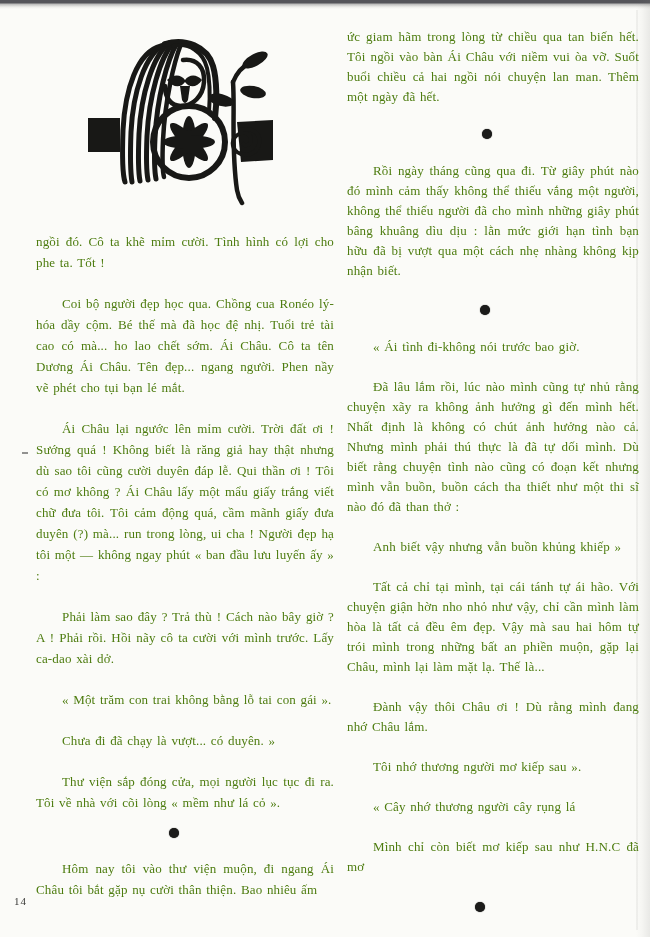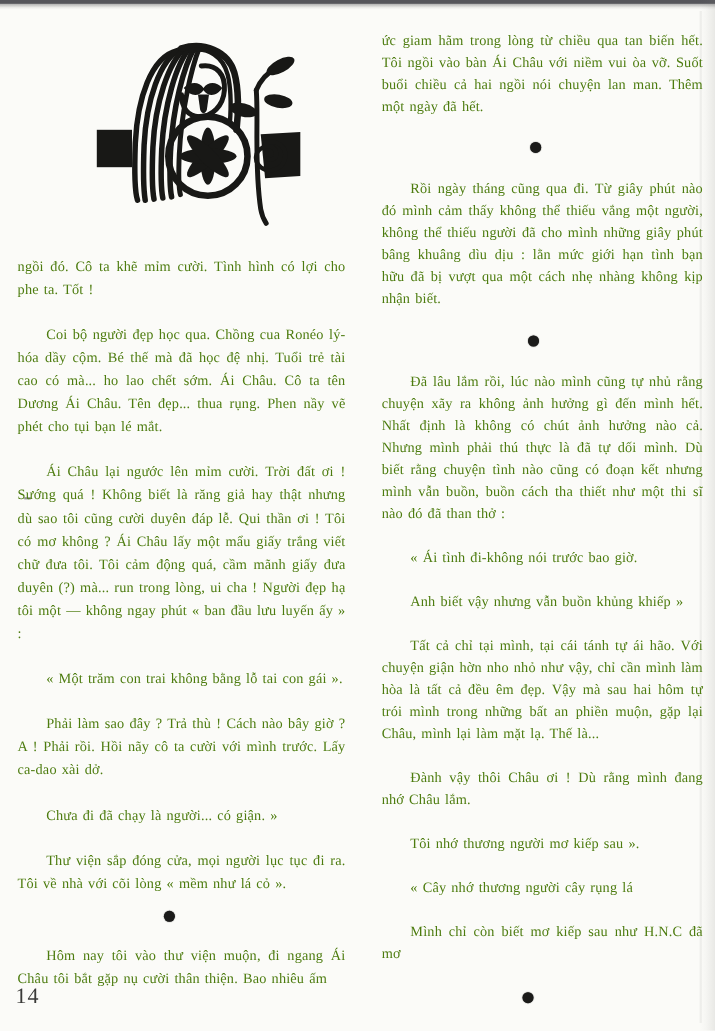--- a/index.html
+++ b/index.html
@@ -17,21 +17,21 @@
   .scan-right{
     position:absolute;right:0;top:0;width:14px;height:937px;
     background:linear-gradient(to left,rgba(120,120,118,.14),rgba(120,120,118,.04) 60%,transparent);
     pointer-events:none;
   }
   .scan-line{
     position:absolute;left:636px;top:10px;width:2px;height:920px;
     background:rgba(90,90,88,.07);pointer-events:none;
   }
   .column{position:absolute;color:#2b2b29;}
-  .col-left{left:16px;top:231px;width:298px;}
+  .col-left{left:36px;top:231px;width:298px;}
   .col-right{left:347px;top:27px;width:292px;}
   p.para{
     margin:0 0 5px 0;
     font-size:13px;line-height:21px;
     text-align:justify;
     word-spacing:1.2px;letter-spacing:.15px;
     color:#4d7c0f;
   }
   .col-right p.para{line-height:20px;}
   p.indent{text-indent:26px;margin-top:20px;}
@@ -42,21 +42,21 @@
   }
   .sep-left{margin:15px 0 12px 133px;}
   .sep-r1{margin:22px 0 22px 135px;}
   .sep-r2{margin:24px 0 22px 133px;}
   .sep-r3{margin:25px 0 22px 128px;}
   .illustration{
     position:absolute;left:85px;top:30px;width:190px;height:176px;
   }
   .page-number{
     position:absolute;left:14px;top:895px;
-    font-size:20px;color:#3a3a38;letter-spacing:1px;
+    font-size:11px;color:#3a3a38;letter-spacing:1px;
   }
   
   .speck{position:absolute;background:rgba(60,60,58,.55);}
   .speck1{left:22px;top:452px;width:6px;height:2px;}
 </style>
 </head>
 <body>
 
 <div class="scan-top"></div>
 <div class="scan-right"></div>
@@ -104,37 +104,37 @@
       <ellipse cx="170" cy="30" rx="14" ry="6" transform="rotate(-28 170 30)"></ellipse>
       <ellipse cx="136" cy="70" rx="13" ry="6" transform="rotate(14 136 70)"></ellipse>
       <ellipse cx="168" cy="62" rx="13" ry="6" transform="rotate(10 168 62)"></ellipse>
       <path d="M154,100 C168,96 176,104 174,114 C172,124 160,128 152,122 C146,117 146,108 154,104 C160,101 166,104 166,110 C166,115 160,117 157,113" fill="none" stroke="#181816" stroke-width="4"></path>
     </g>
   </svg>
 </div>
 
 <div class="column col-left">
   <p class="para noindent">ngồi đó. Cô ta khẽ mỉm cười. Tình hình có lợi cho phe ta. Tốt !</p>
-  <p class="para indent">Coi bộ người đẹp học qua. Chồng cua Ronéo lý-hóa dầy cộm. Bé thế mà đã học đệ nhị. Tuổi trẻ tài cao có mà... ho lao chết sớm. Ái Châu. Cô ta tên Dương Ái Châu. Tên đẹp... thua rụng. Phen nầy vẽ phét cho tụi bạn lé mắt.</p>
+  <p class="para indent">Coi bộ người đẹp học qua. Chồng cua Ronéo lý-hóa dầy cộm. Bé thế mà đã học đệ nhị. Tuổi trẻ tài cao có mà... ho lao chết sớm. Ái Châu. Cô ta tên Dương Ái Châu. Tên đẹp... ngang người. Phen nầy vẽ phét cho tụi bạn lé mắt.</p>
   <p class="para indent">Ái Châu lại ngước lên mỉm cười. Trời đất ơi ! Sướng quá ! Không biết là răng giả hay thật nhưng dù sao tôi cũng cười duyên đáp lễ. Qui thần ơi ! Tôi có mơ không ? Ái Châu lấy một mẩu giấy trắng viết chữ đưa tôi. Tôi cảm động quá, cầm mãnh giấy đưa duyên (?) mà... run trong lòng, ui cha ! Người đẹp hạ tôi một — không ngay phút « ban đầu lưu luyến ấy » :</p>
+  <p class="para indent">Phải làm sao đây ? Trả thù ! Cách nào bây giờ ? A ! Phải rồi. Hồi nãy cô ta cười với mình trước. Lấy ca-dao xài dở.</p>
   <p class="para indent">« Một trăm con trai không bằng lỗ tai con gái ».</p>
-  <p class="para indent">Phải làm sao đây ? Trả thù ! Cách nào bây giờ ? A ! Phải rồi. Hồi nãy cô ta cười với mình trước. Lấy ca-dao xài dở.</p>
-  <p class="para indent">Chưa đi đã chạy là người... có giận. »</p>
+  <p class="para indent">Chưa đi đã chạy là vượt... có duyên. »</p>
   <p class="para indent">Thư viện sắp đóng cửa, mọi người lục tục đi ra. Tôi về nhà với cõi lòng « mềm như lá cỏ ».</p>
   <div class="sep-dot sep-left"></div>
   <p class="para indent">Hôm nay tôi vào thư viện muộn, đi ngang Ái Châu tôi bắt gặp nụ cười thân thiện. Bao nhiêu ấm</p>
 </div>
 
 <div class="column col-right">
   <p class="para noindent">ức giam hãm trong lòng từ chiều qua tan biến hết. Tôi ngồi vào bàn Ái Châu với niềm vui òa vỡ. Suốt buổi chiều cả hai ngồi nói chuyện lan man. Thêm một ngày đã hết.</p>
   <div class="sep-dot sep-r1"></div>
   <p class="para indent">Rồi ngày tháng cũng qua đi. Từ giây phút nào đó mình cảm thấy không thể thiếu vắng một người, không thể thiếu người đã cho mình những giây phút bâng khuâng dìu dịu : lằn mức giới hạn tình bạn hữu đã bị vượt qua một cách nhẹ nhàng không kịp nhận biết.</p>
   <div class="sep-dot sep-r2"></div>
+  <p class="para indent">« Ái tình đi-không nói trước bao giờ.</p>
   <p class="para indent">Đã lâu lắm rồi, lúc nào mình cũng tự nhủ rằng chuyện xãy ra không ảnh hưởng gì đến mình hết. Nhất định là không có chút ảnh hưởng nào cả. Nhưng mình phải thú thực là đã tự dối mình. Dù biết rằng chuyện tình nào cũng có đoạn kết nhưng mình vẫn buồn, buồn cách tha thiết như một thi sĩ nào đó đã than thở :</p>
-  <p class="para indent">« Ái tình đi-không nói trước bao giờ.</p>
   <p class="para indent">Anh biết vậy nhưng vẫn buồn khủng khiếp »</p>
   <p class="para indent">Tất cả chỉ tại mình, tại cái tánh tự ái hão. Với chuyện giận hờn nho nhỏ như vậy, chỉ cần mình làm hòa là tất cả đều êm đẹp. Vậy mà sau hai hôm tự trói mình trong những bất an phiền muộn, gặp lại Châu, mình lại làm mặt lạ. Thế là...</p>
   <p class="para indent">Đành vậy thôi Châu ơi ! Dù rằng mình đang nhớ Châu lắm.</p>
   <p class="para indent">Tôi nhớ thương người mơ kiếp sau ».</p>
   <p class="para indent">« Cây nhớ thương người cây rụng lá</p>
   <p class="para indent">Mình chỉ còn biết mơ kiếp sau như H.N.C đã mơ</p>
   <div class="sep-dot sep-r3"></div>
   <p class="para indent">Người con trai lại trở về với nếp sống cũ, vẫn sáng sáng đến trường, vẫn hay nhìn vào cồng</p>
 </div>
 

